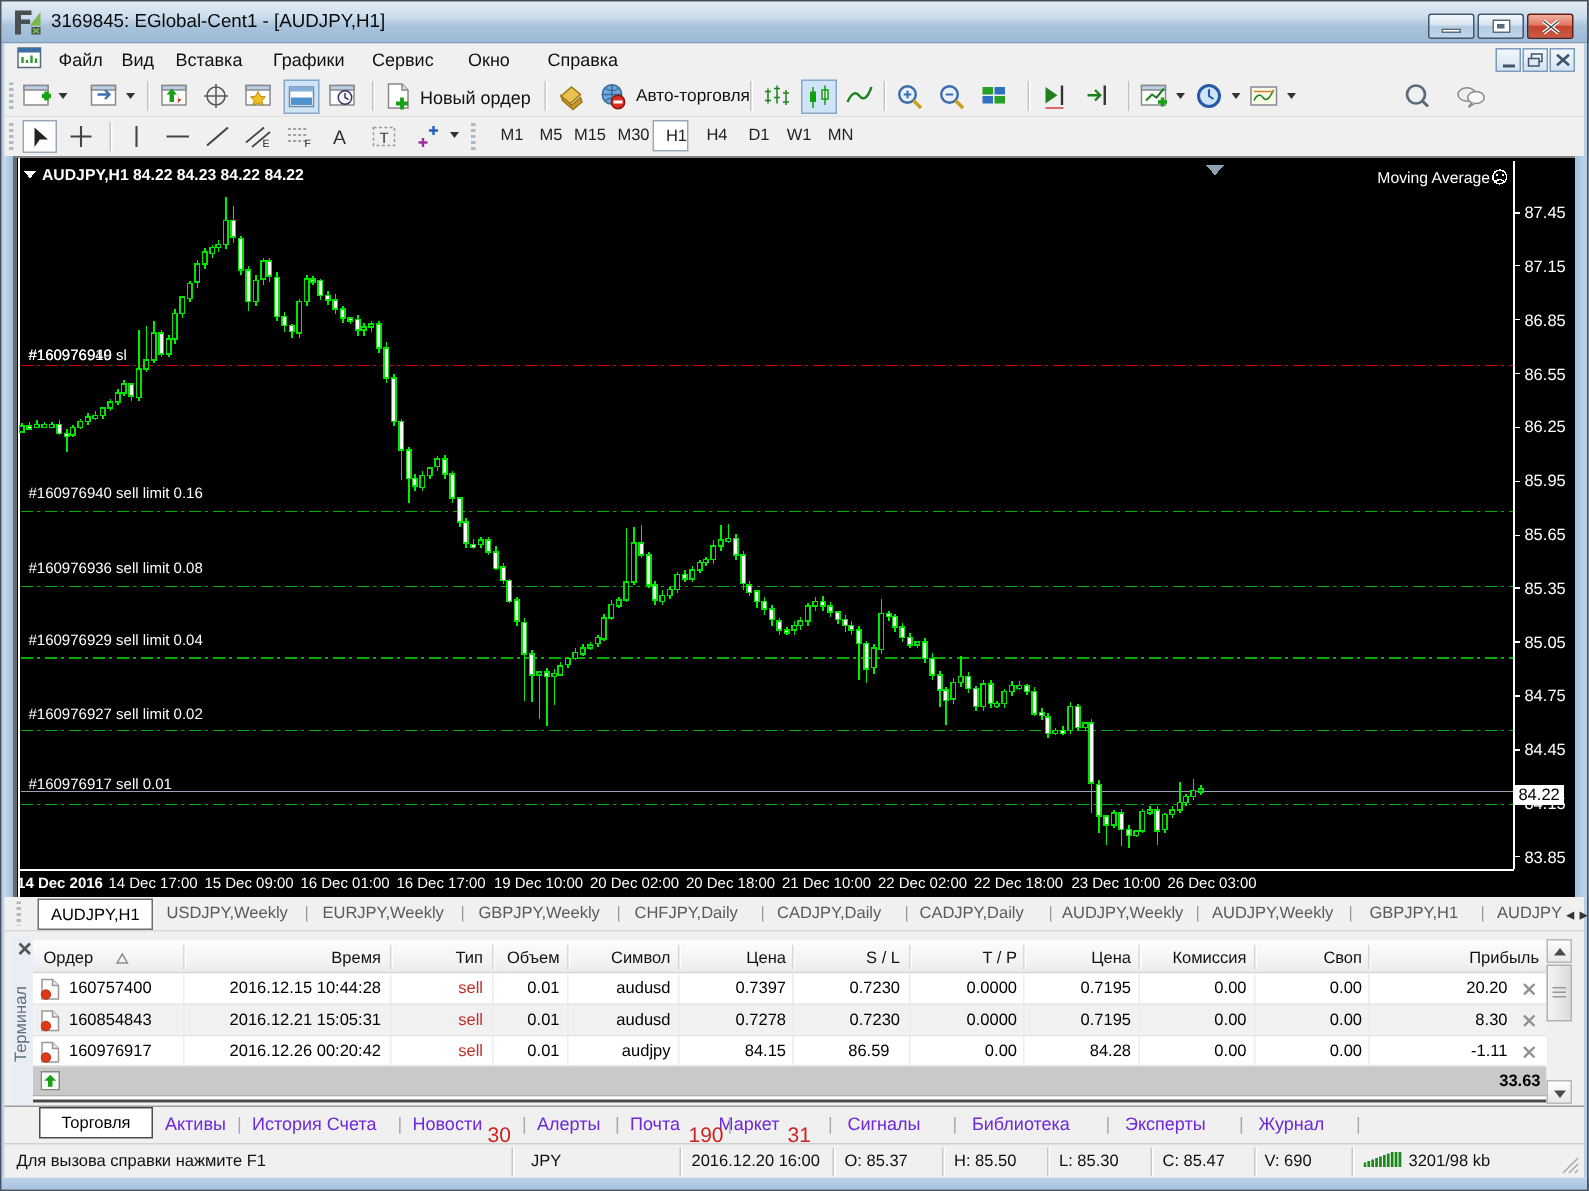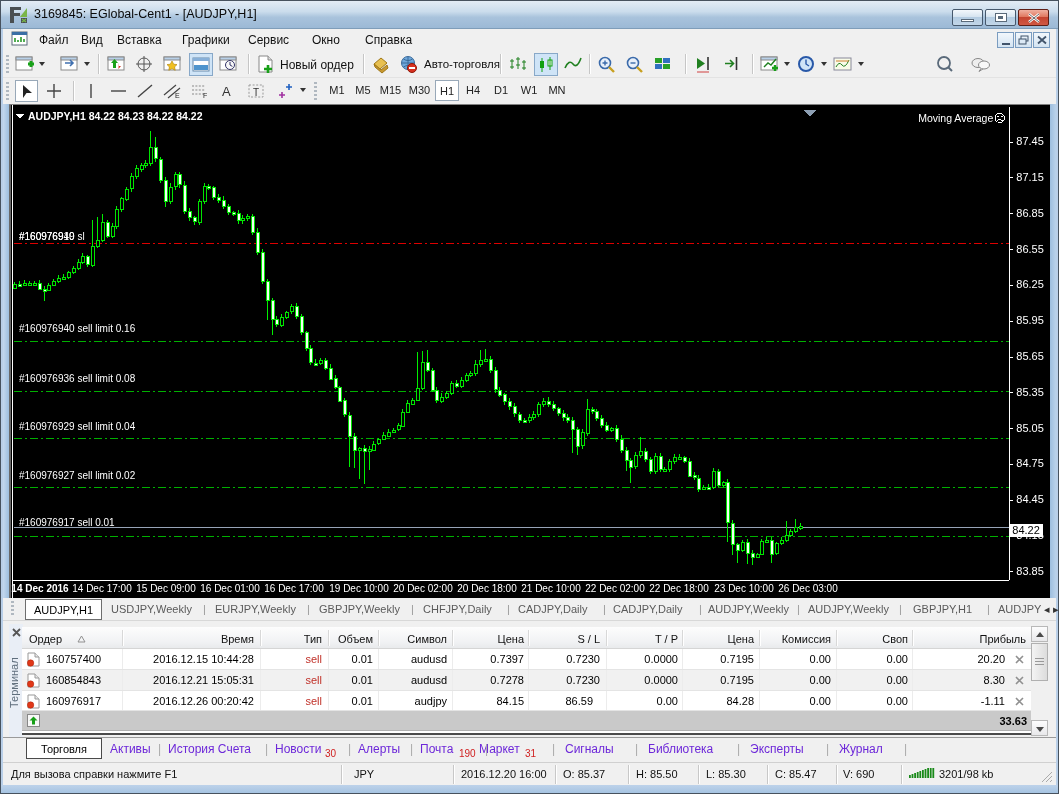--- a/index.html
+++ b/index.html
@@ -11,21 +11,21 @@
 .wbtn{position:absolute;top:9px;height:17px;border-radius:2px;border:1px solid #46586c}
 #menubar{left:3px;top:29px;width:1053px;height:22px;background:#f0f0f0}
 .menu{position:absolute;top:4px;font-size:12px;color:#111}
 #tb1{left:3px;top:51px;width:1053px;height:27px;background:#f0f0f0;border-bottom:1px solid #e3e3e3}
 #tb2{left:3px;top:78px;width:1053px;height:26px;background:#f0f0f0}
 .sep{position:absolute;top:3px;width:1px;height:20px;background:#c6c6c6;box-shadow:1px 0 0 #fff}
 .grip{position:absolute;left:3px;top:4px;width:3px;height:18px;
  background:repeating-linear-gradient(#b0b8c0 0 2px,#f0f0f0 2px 4px)}
 .tbtn{position:absolute;top:2px;width:24px;height:23px}
 .tbtn svg{position:absolute;left:2px;top:2px}
-.tf{position:absolute;top:2px;height:21px;font-size:11px;color:#222;text-align:center;padding-top:4px}
+.tf{position:absolute;top:2px;height:21px;font-size:11px;color:#222;text-align:right;padding-top:4px}
 .pressed{background:#fff;border:1px solid #98a8b8}
 .pressed2{background:#cfe4f7;border:1px solid #88a8c8}
 #chartwrap{left:9px;top:104px;width:1041px;height:494px;background:#000}
 #tabsbar{left:3px;top:598px;width:1053px;height:23px;background:#f0f0f0;border-bottom:1px solid #d8d8d8}
 .ctab{position:absolute;top:5px;color:#5a5a5a;font-size:11px}
 #acttab{position:absolute;left:22px;top:1px;width:77px;height:21px;background:#fff;border:1px solid #6e6e6e;
  text-align:center;padding-top:4px;color:#000;z-index:2}
 #terminal{left:3px;top:624px;width:1053px;height:138px;background:#f0f0f0}
 #tstrip{position:absolute;left:6px;top:0;width:14px;height:136px;background:#e9eef6}
 #tstrip span{position:absolute;left:-1px;top:84px;transform:rotate(-90deg);transform-origin:top left;
@@ -34,21 +34,21 @@
 .hrow{position:relative;height:22px;background:linear-gradient(#fdfdfd,#f1f2f4 70%,#e8eaec);border-bottom:1px solid #d5d5d5}
 .hcell{position:absolute;top:6px;color:#111}
 .trow{position:relative;height:20.75px;border-bottom:1px solid #e4e4e4;background:#fff}
 .gray{background:#f1f1f1}
 .cell{position:absolute;top:4px}
 .r{text-align:right}
 .vline{position:absolute;top:0;bottom:0;width:1px;background:#ececec}
 #balrow{position:relative;height:20px;background:#c9c9c9;border-bottom:1px solid #b0b0b0;font-weight:bold}
 #btabs{position:absolute;left:0px;top:113px;width:1053px;height:23px;background:#f0f0f0;border-top:1px solid #9a9a9a}
 .btab{position:absolute;top:4px;color:#6d28d9;font-size:12px}
-.rsub{color:#d02020;font-size:10px}
+.rsub{color:#d02020;font-size:14px}
 #trtab{position:absolute;left:23px;top:0px;width:76px;height:21px;background:#fff;border:1px solid #4a4a4a;
  text-align:center;padding-top:4px;color:#000}
 #statusbar{left:3px;top:762px;width:1053px;height:23px;background:#f0f0f0;border-top:1px solid #d0d0d0}
 .sdiv{position:absolute;top:2px;width:1px;height:19px;background:#c8c8c8;box-shadow:1px 0 0 #fff}
 .sitem{position:absolute;top:5px;color:#111}
 #lborder{left:1px;top:29px;width:2px;height:756px;background:#b9cfe8}
 #lborder2{left:3px;top:104px;width:6px;height:494px;background:linear-gradient(90deg,#c4d8ee,#9dbede)}
 #rborder{left:1050px;top:104px;width:9px;height:494px;background:linear-gradient(90deg,#9dbede,#c9dcf0)}
 #rborder2{left:1056px;top:29px;width:3px;height:756px;background:#b9cfe8}
 #bborder{left:1px;top:785px;width:1057px;height:8px;background:linear-gradient(#bdd2ea,#a6c4e2)}

